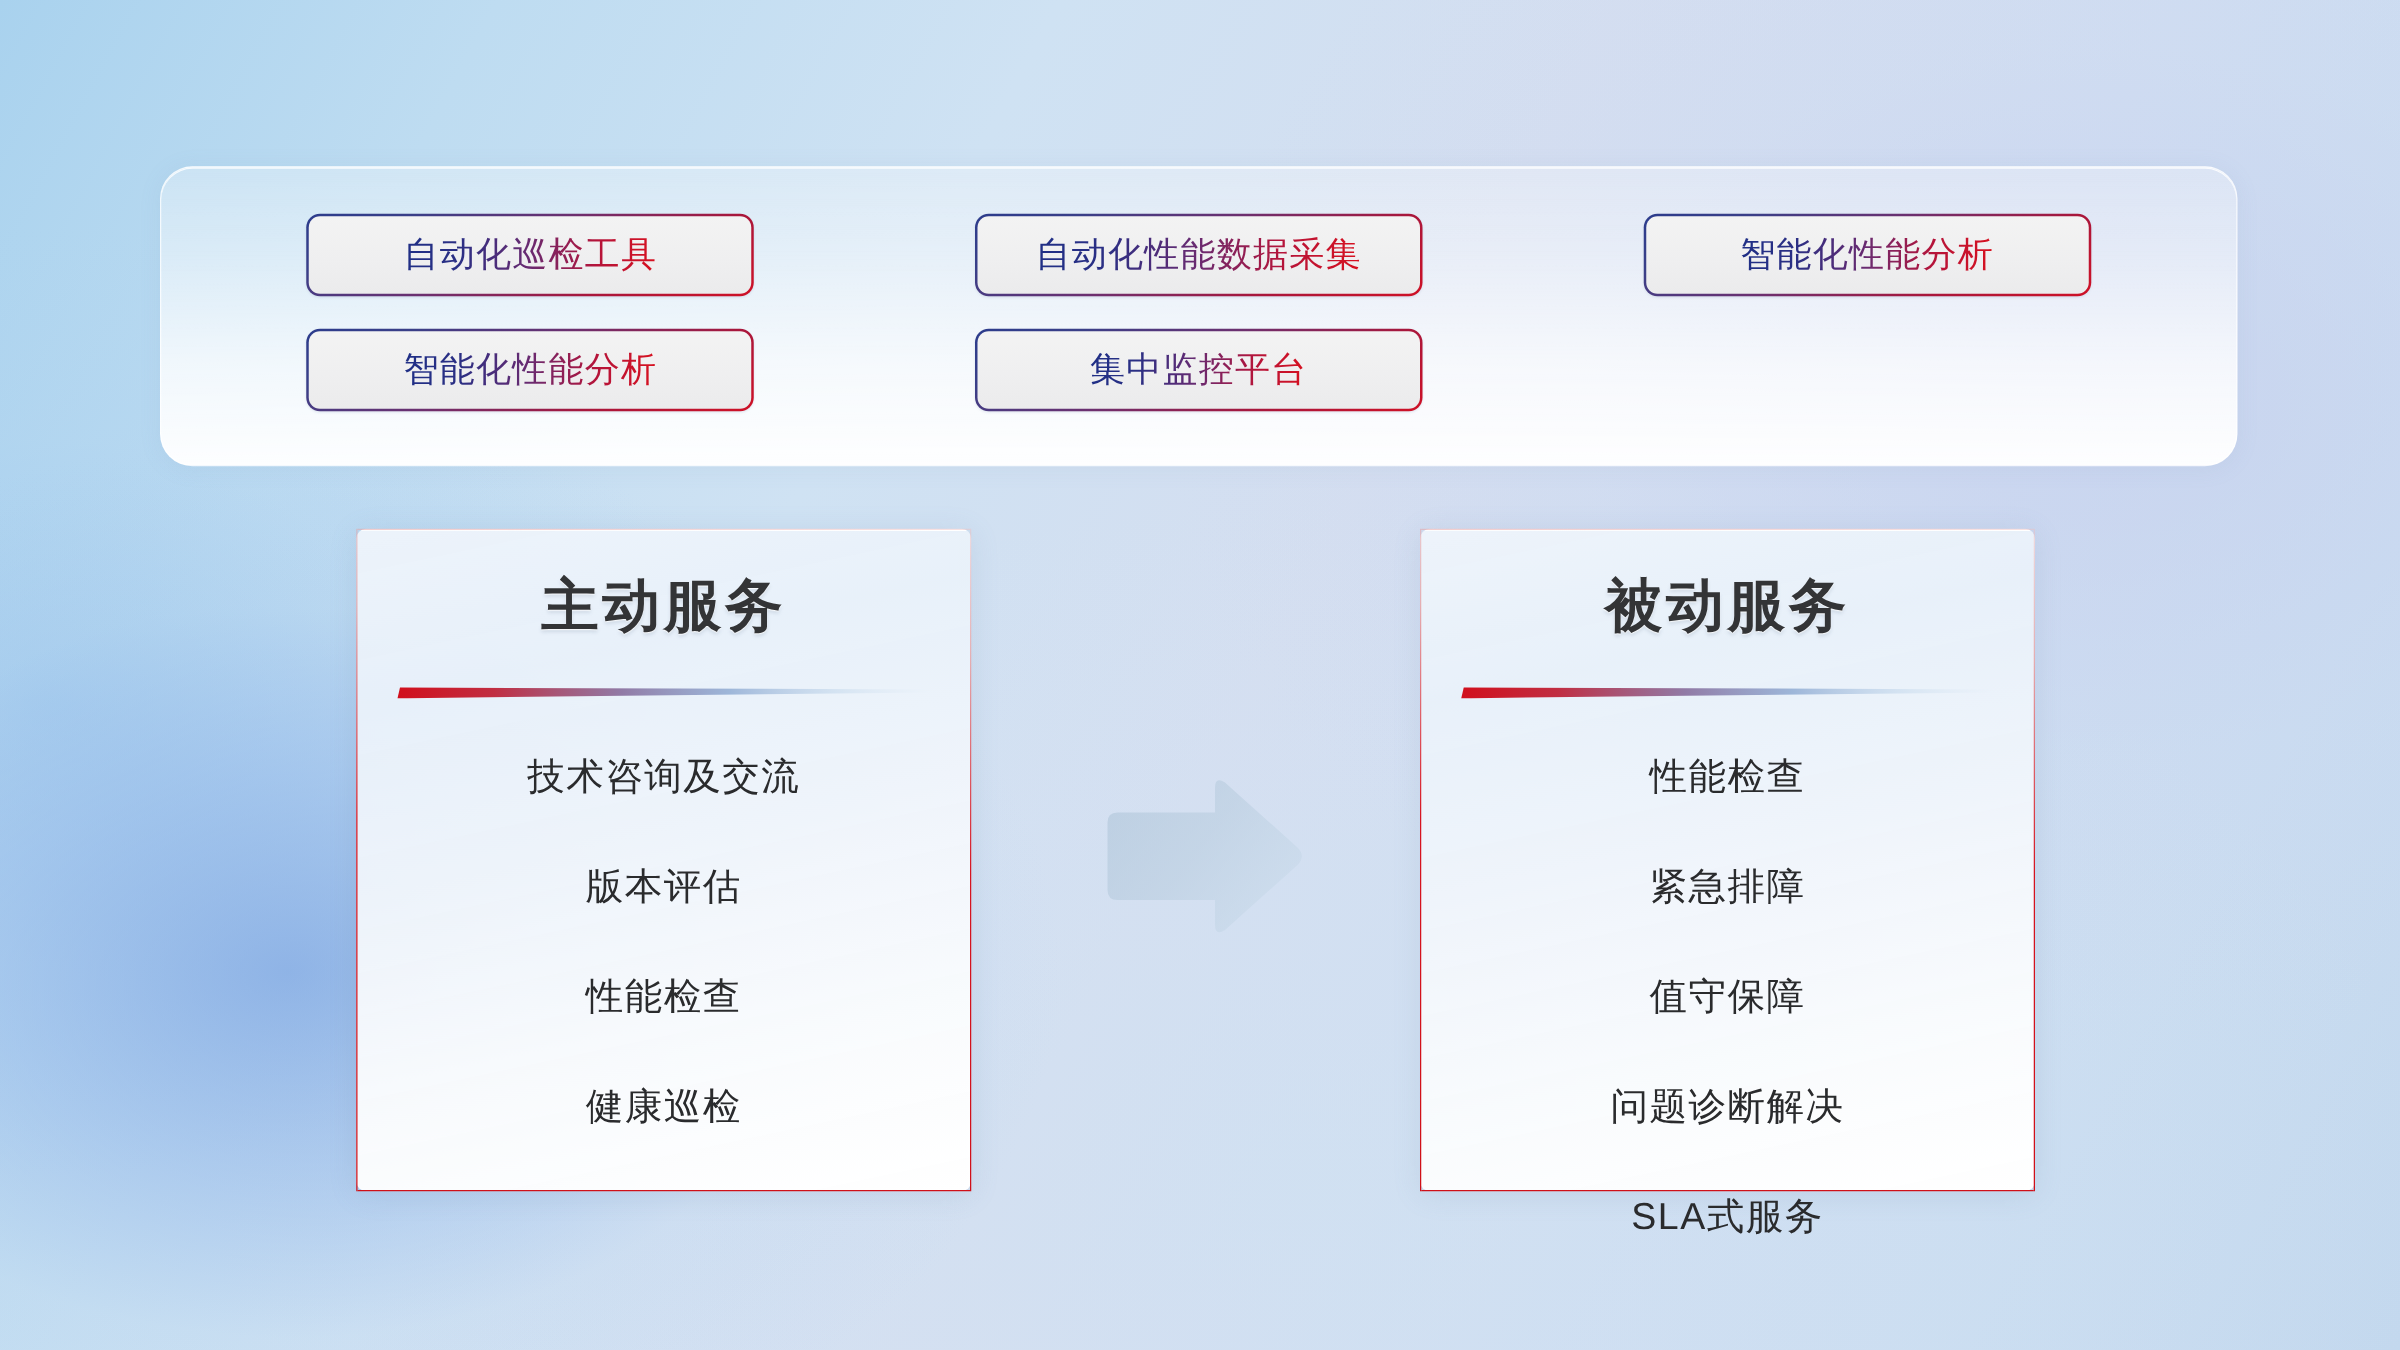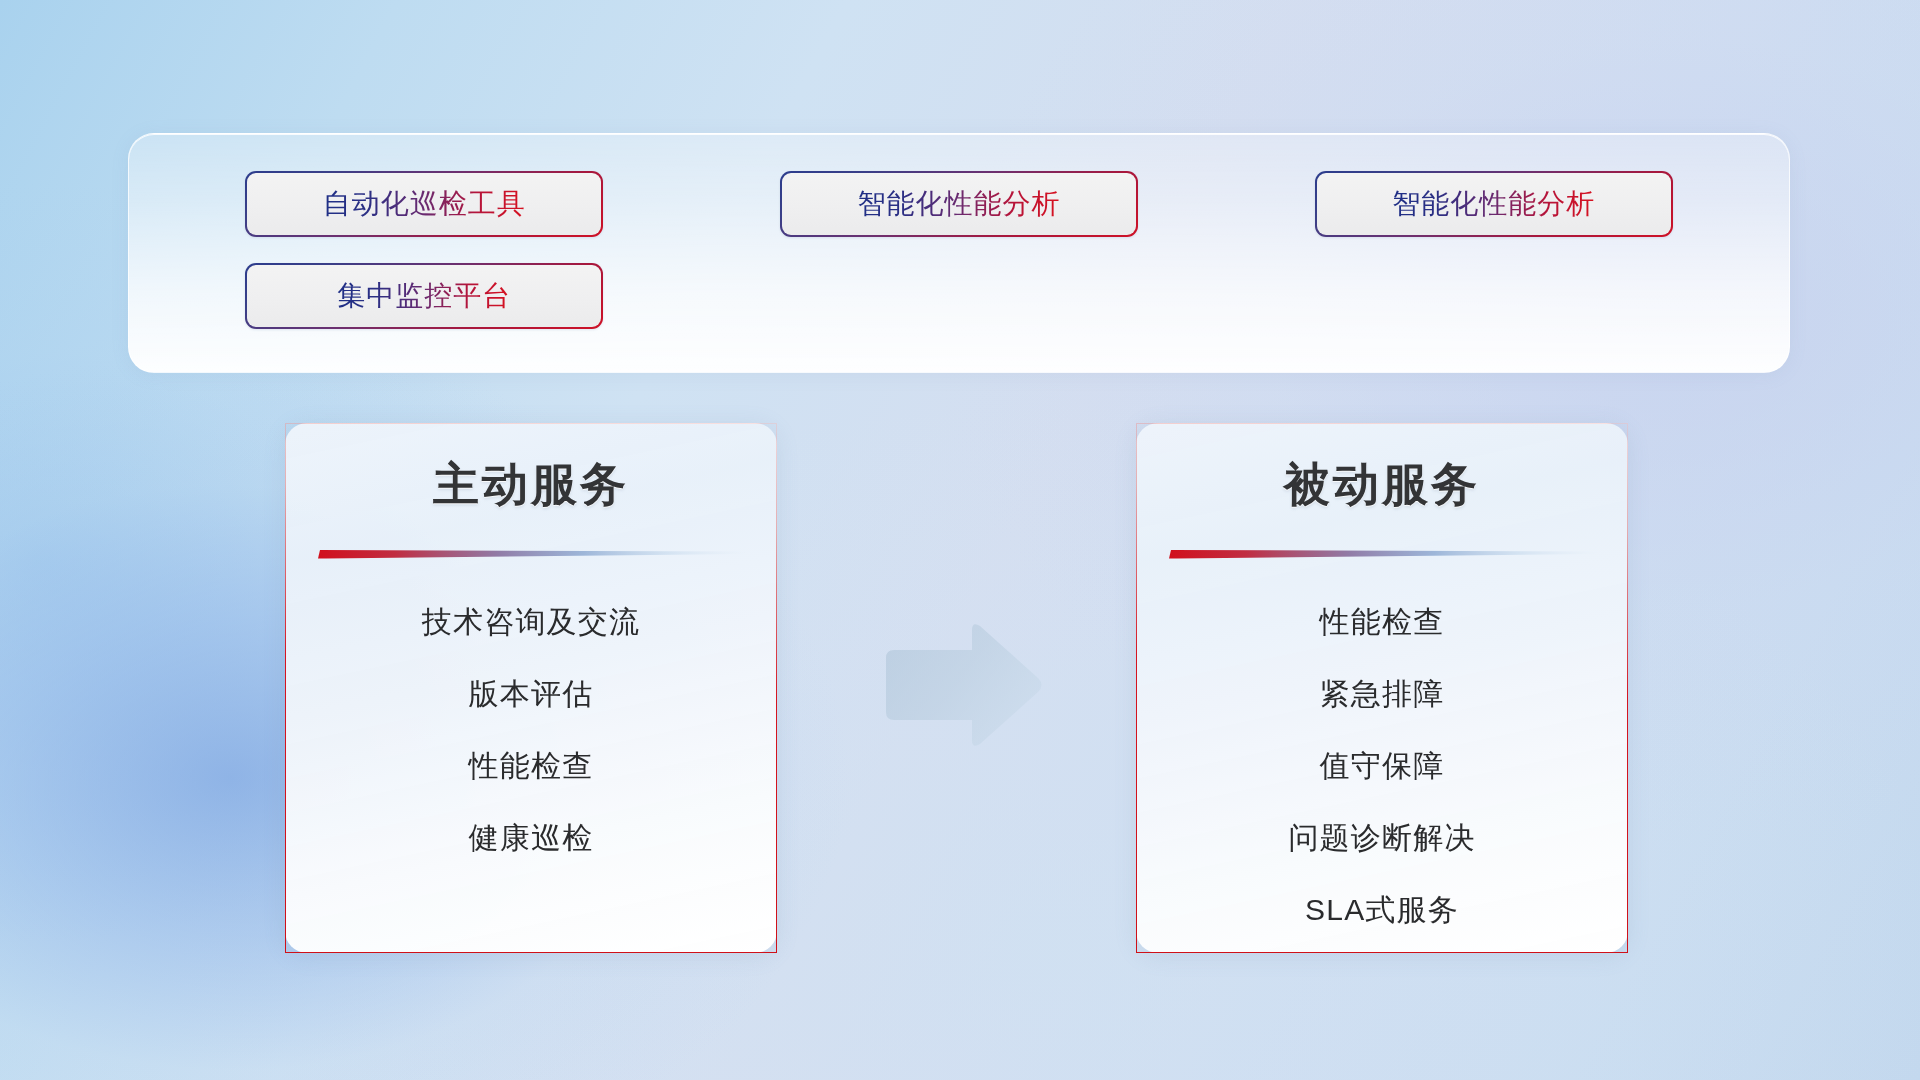--- a/index.html
+++ b/index.html
@@ -120,21 +120,21 @@
     color: transparent;
     -webkit-text-fill-color: transparent;
   }
 
   
   .service-card {
     position: absolute;
     top: 423px;
     width: 492px;
     height: 530px;
-    border-radius: 22px;
+    border-radius: 8px;
     background: linear-gradient(168deg,
         rgba(238,244,251,0.97) 0%,
         rgba(233,241,250,0.96) 22%,
         rgba(240,245,251,0.97) 48%,
         rgba(249,251,253,0.99) 75%,
         rgba(255,255,255,1) 100%);
     border: 1.6px solid;
     border-image: linear-gradient(185deg,
         rgba(240,190,190,0.45) 0%,
         rgba(226,120,120,0.55) 18%,
@@ -163,21 +163,21 @@
     height: 16px;
     overflow: visible;
   }
 
   .card-list {
     margin-top: 24px;
     width: 100%;
     display: flex;
     flex-direction: column;
     align-items: center;
-    gap: 0;
+    gap: 16px;
   }
   .card-list-item {
     height: 72px;
     line-height: 72px;
     font-size: 30px;
     letter-spacing: 1.2px;
     color: #2a2b2d;
     white-space: nowrap;
   }
 
@@ -197,20 +197,25 @@
 
   <div id="top-panel">
     <div id="tag-grid">
 
       <div class="tag">
         <div class="tag-inner">
           <span class="tag-label">自动化巡检工具</span>
         </div>
       </div>
 
+      <div class="tag">
+        <div class="tag-inner">
+          <span class="tag-label">自动化性能数据采集</span>
+        </div>
+      </div>
 
       <div class="tag">
         <div class="tag-inner">
           <span class="tag-label">智能化性能分析</span>
         </div>
       </div>
 
       <div class="tag">
         <div class="tag-inner">
           <span class="tag-label">智能化性能分析</span>

